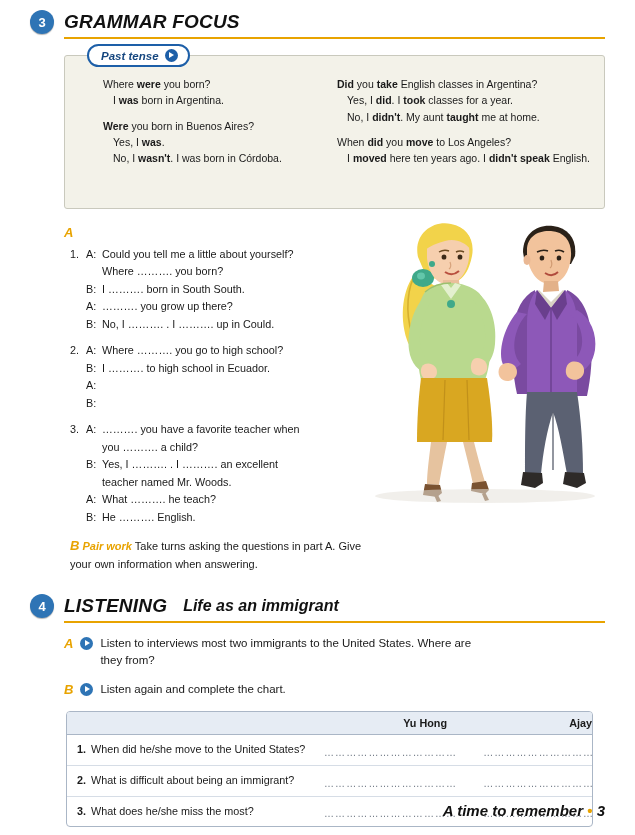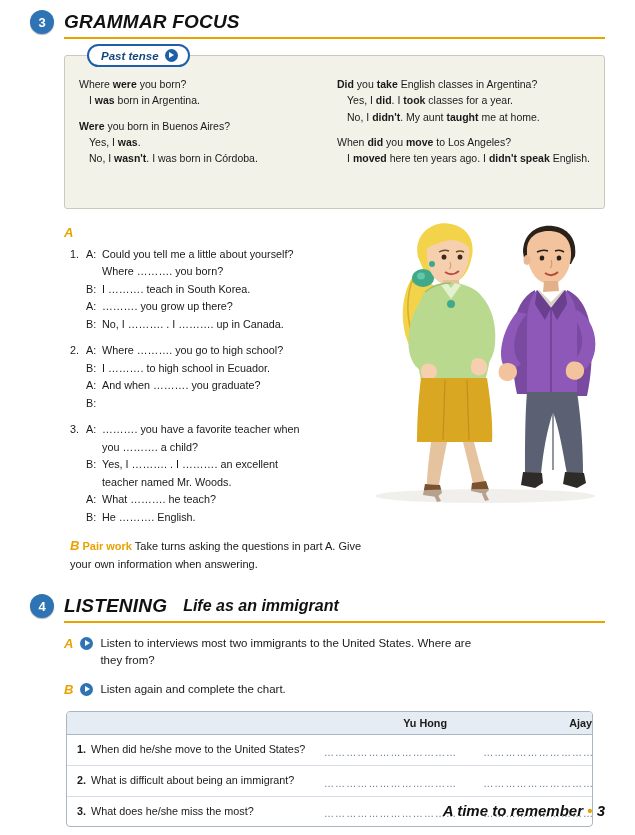--- a/index.html
+++ b/index.html
@@ -110,21 +110,21 @@
   }
   .grammar-cols {
     display: flex;
     gap: 14px;
   }
   .gcol {
     flex: 1 1 50%;
     font-size: 10.5px;
     line-height: 1.55;
   }
-  .gblock { margin-bottom: 9px; }
+  .gblock { margin-bottom: 9px; margin-left: 24px; }
   .gline { white-space: nowrap; }
   .indent1 { padding-left: 10px; }
   b.bold { font-weight: bold; }
 
   
   .ex-head {
     display: flex;
     align-items: baseline;
     gap: 7px;
     margin: 16px 0 6px 34px;
@@ -174,20 +174,21 @@
   
   .pairwork {
     margin: 10px 0 0 40px;
     width: 310px;
     font-size: 11px;
     line-height: 1.5;
   }
   .pw-label {
     color: #e8a300;
     font-weight: bold;
+    font-style: italic;
   }
 
   
   .listen-item {
     display: flex;
     align-items: flex-start;
     gap: 7px;
     margin: 12px 0 0 34px;
     font-size: 11.5px;
     line-height: 1.45;
@@ -327,49 +328,48 @@
         <span class="c-num">1.</span>
         <span class="c-spk">A:</span>
         <span class="c-txt">Could you tell me a little about yourself?</span>
       </div>
       <div class="conv-row c-cont">
         <span class="c-txt">Where ………. you born?</span>
       </div>
       <div class="conv-row">
         <span class="c-num"></span>
         <span class="c-spk">B:</span>
-        <span class="c-txt">I ………. teach in South Korea.</span>
+        <span class="c-txt">I ………. born in South South.</span>
       </div>
       <div class="conv-row">
         <span class="c-num"></span>
         <span class="c-spk">A:</span>
         <span class="c-txt">………. you grow up there?</span>
       </div>
       <div class="conv-row">
         <span class="c-num"></span>
         <span class="c-spk">B:</span>
-        <span class="c-txt">No, I ………. . I ………. up in Canada.</span>
+        <span class="c-txt">No, I ………. . I ………. up in Could.</span>
       </div>
     </div>
 
     <div class="conv-item">
       <div class="conv-row">
         <span class="c-num">2.</span>
         <span class="c-spk">A:</span>
         <span class="c-txt">Where ………. you go to high school?</span>
       </div>
       <div class="conv-row">
         <span class="c-num"></span>
         <span class="c-spk">B:</span>
         <span class="c-txt">I ………. to high school in Ecuador.</span>
       </div>
       <div class="conv-row">
         <span class="c-num"></span>
         <span class="c-spk">A:</span>
-        <span class="c-txt">And when ………. you graduate?</span>
       </div>
       <div class="conv-row">
         <span class="c-num"></span>
         <span class="c-spk">B:</span>
       </div>
     </div>
 
     <div class="conv-item">
       <div class="conv-row">
         <span class="c-num">3.</span>

